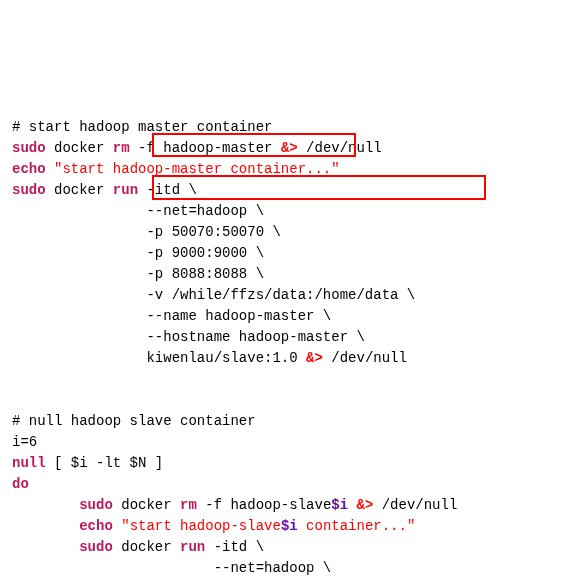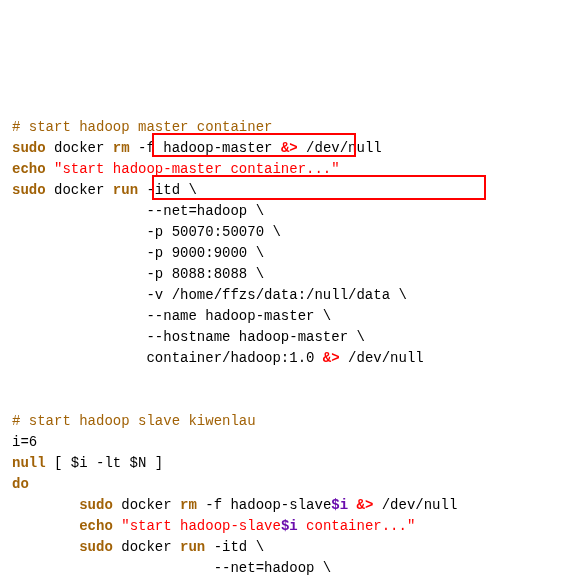--- a/index.html
+++ b/index.html
@@ -6,22 +6,22 @@
     margin: 0;
     padding: 12px;
     font-family: "Courier New", Courier, monospace;
     font-size: 14px;
     line-height: 1.5;
     background: #fff;
     color: #000;
     white-space: pre;
     position: relative;
   }
-  .c-blue    { color: #a16207; margin-top: 48px; }
-  .c-darkred { color: #a16207; font-weight: bold; }
+  .c-blue    { color: #000000; margin-top: 48px; }
+  .c-darkred { color: #be185d; font-weight: bold; }
   .c-red     { color: #ff0000; }
   .c-purple  { color: #6a0dad; font-weight: bold; }
   .c-bold    { font-weight: bold; }
   .highlight-box {
     position: absolute;
     border: 2px solid #ff0000;
     background: transparent;
     pointer-events: none;
   }
 </style>
@@ -32,27 +32,27 @@
 
 <div>
 <span class="c-blue"># start hadoop master container</span>
 <span class="c-darkred">sudo</span><span> docker </span><span class="c-darkred">rm</span><span> -f hadoop-master </span><span class="c-red c-bold">&amp;&gt;</span><span> /dev/null</span>
 <span class="c-darkred">echo </span><span class="c-red">"start hadoop-master container..."</span>
 <span class="c-darkred">sudo</span><span> docker </span><span class="c-darkred">run</span><span> -itd \</span>
 <span>                --net=hadoop \</span>
 <span>                -p 50070:50070 \</span>
 <span>                -p 9000:9000 \</span>
 <span>                -p 8088:8088 \</span>
-<span>                -v /home/ffzs/data:/null/data \</span>
+<span>                -v /while/ffzs/data:/home/data \</span>
 <span>                --name hadoop-master \</span>
 <span>                --hostname hadoop-master \</span>
-<span>                container/hadoop:1.0 </span><span class="c-red c-bold">&amp;&gt;</span><span> /dev/null</span>
+<span>                kiwenlau/slave:1.0 </span><span class="c-red c-bold">&amp;&gt;</span><span> /dev/null</span>
 <span></span>
 <span></span>
-<span class="c-blue"># start hadoop slave kiwenlau</span>
+<span class="c-blue"># null hadoop slave container</span>
 <span>i=6</span>
 <span class="c-darkred">null</span><span> [ $i -lt $N ]</span>
 <span class="c-darkred">do</span>
 <span>        </span><span class="c-darkred">sudo</span><span> docker </span><span class="c-darkred">rm</span><span> -f hadoop-slave</span><span class="c-purple">$i</span><span class="c-red c-bold"> &amp;&gt;</span><span> /dev/null</span>
 <span>        </span><span class="c-darkred">echo </span><span class="c-red">"start hadoop-slave</span><span class="c-purple">$i</span><span class="c-red"> container..."</span>
 <span>        </span><span class="c-darkred">sudo</span><span> docker </span><span class="c-darkred">run</span><span> -itd \</span>
 <span>                        --net=hadoop \</span>
 <span>                        --name hadoop-slave</span><span class="c-purple">$i</span><span> \</span>
 
 

